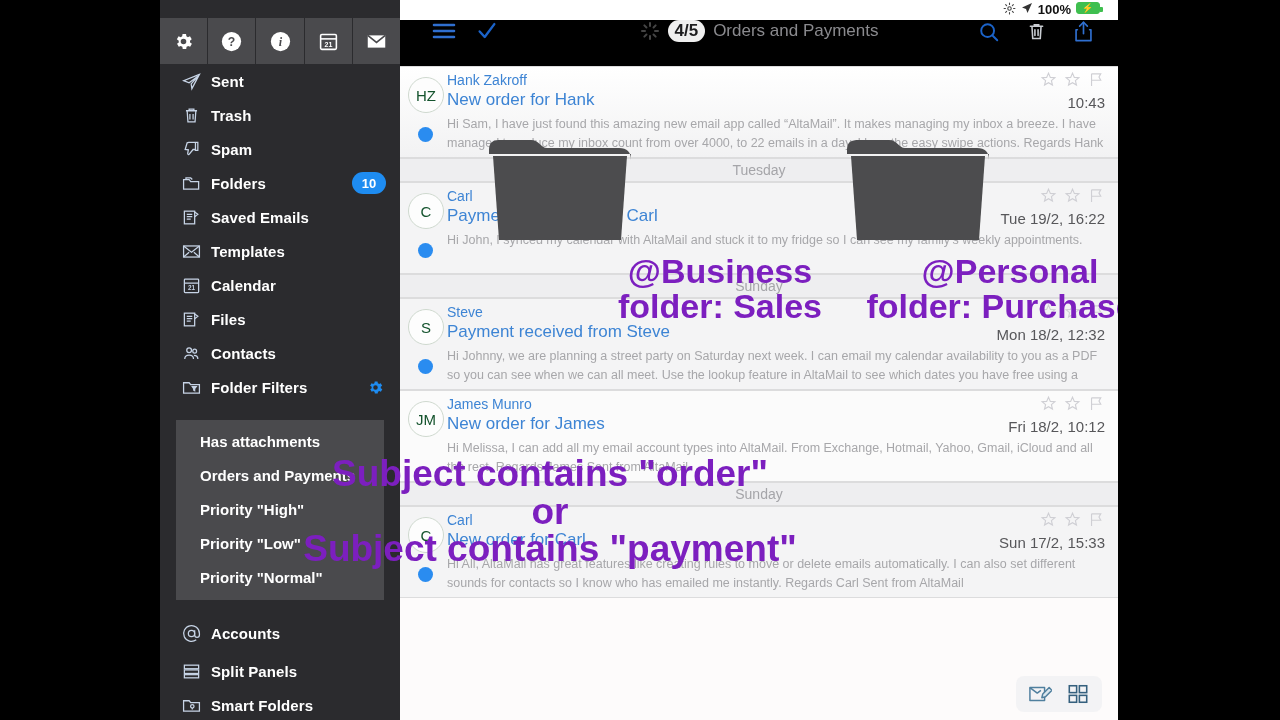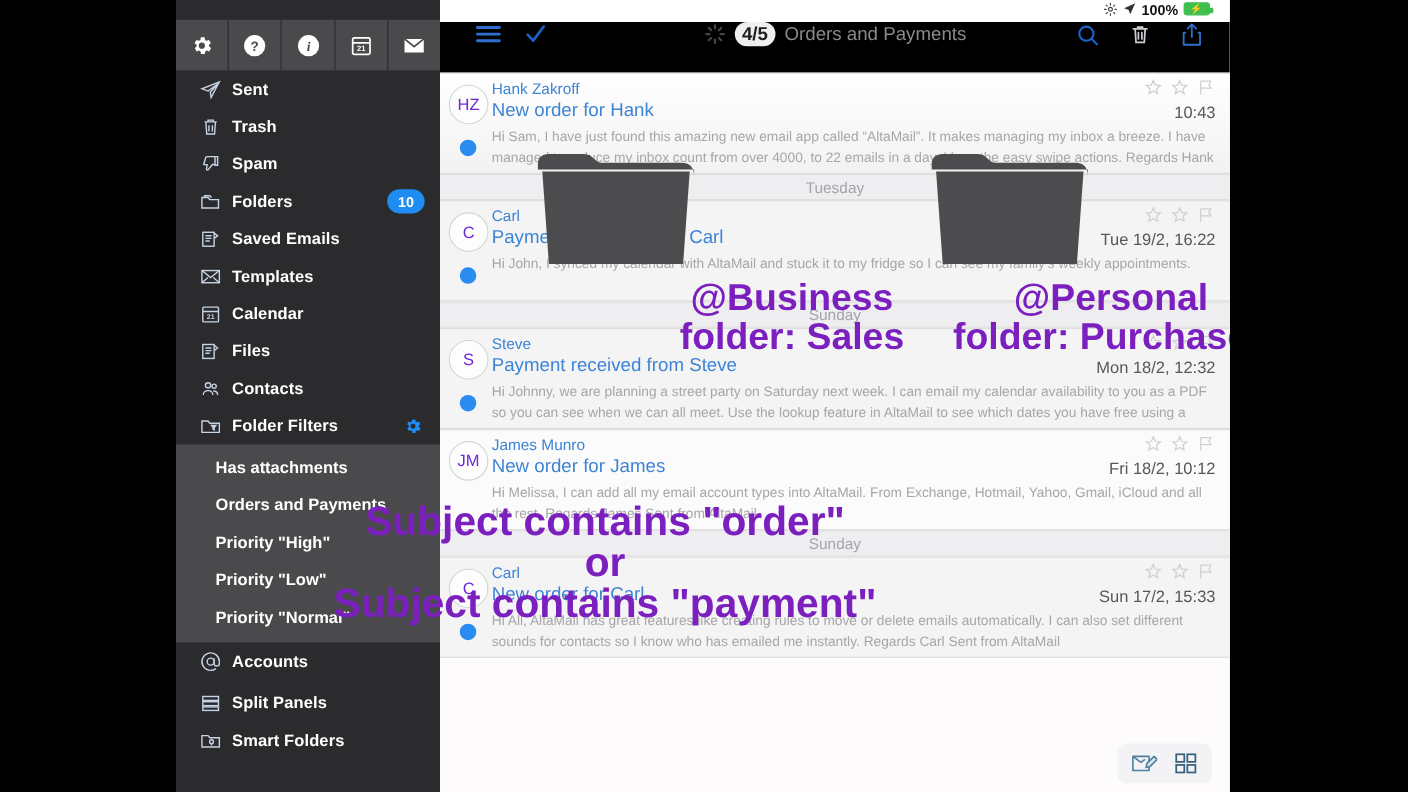--- a/index.html
+++ b/index.html
@@ -83,22 +83,22 @@
     position:absolute; right: 14px;
     background:#1e8cf1; color:#fff; font-size:13px; font-weight:bold;
     border-radius: 11px; min-width: 34px; height: 22px;
     display:flex; align-items:center; justify-content:center;
   }
   .gear-blue { position:absolute; right: 16px; color:#1e8cf1; display:flex; }
   .gear-blue svg { width:17px;height:17px; }
 
   .sub-panel {
     background: #4a4a4d;
-    margin: 0;
-    padding: 4px 0 6px 12px;
+    margin: 16px;
+    padding: 4px 0 6px 0;
   }
   .sub-row {
     height: 34px; display:flex; align-items:center;
     padding-left: 24px;
     color: #fff; font-size: 15px; font-weight: bold;
   }
 
   
   .mailpane {
     position: absolute; left: 240px; top: 20px;
@@ -140,21 +140,21 @@
     height: 92px;
     padding: 8px 0 0 0;
     overflow:hidden;
   }
   .row.first { background: linear-gradient(#ffffff, #f2f2f3); }
   .avatar {
     position:absolute; left: 8px; top: 10px;
     width: 36px; height: 36px; border-radius: 50%;
     border: 1.5px solid #cfd9cf;
     display:flex; align-items:center; justify-content:center;
-    font-size: 15px; color: #6d28d9; background: #fdfdfd;
+    font-size: 15px; color: #14532d; background: #fdfdfd;
   }
   .unread-dot {
     position:absolute; left: 18px; top: 60px;
     width: 15px; height: 15px; border-radius:50%;
     background: #2a8cf0;
   }
   .r-from {
     position:absolute; left: 47px; top: 5px;
     font-size: 14px; color: #3d84d4;
   }

